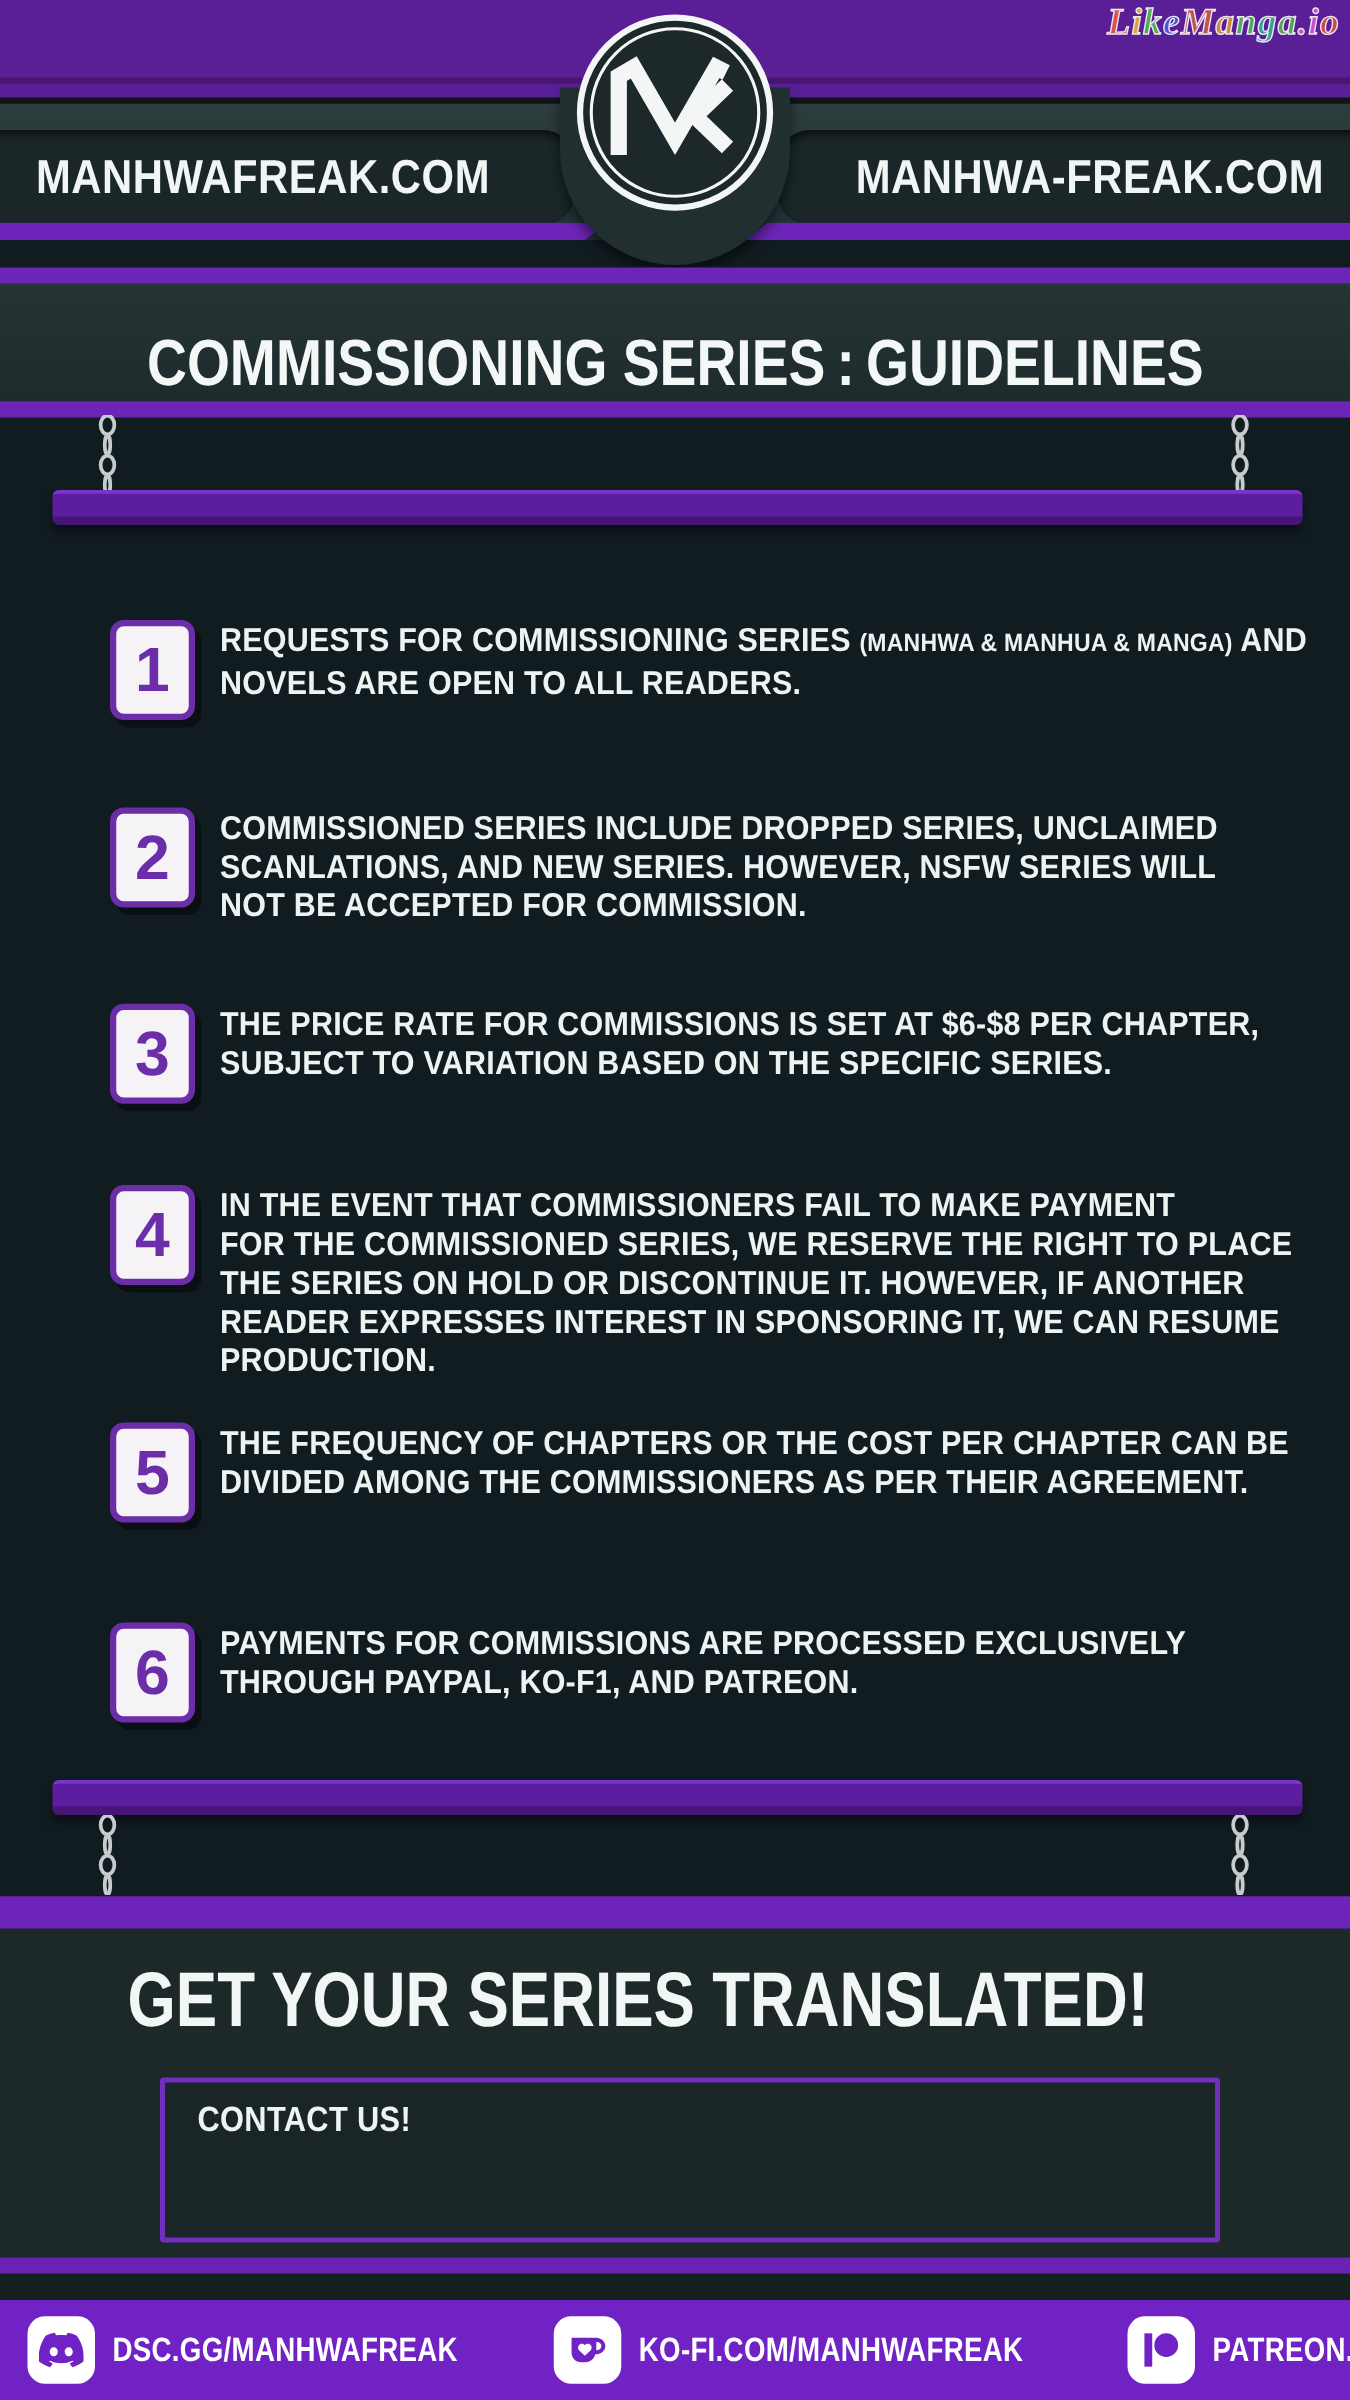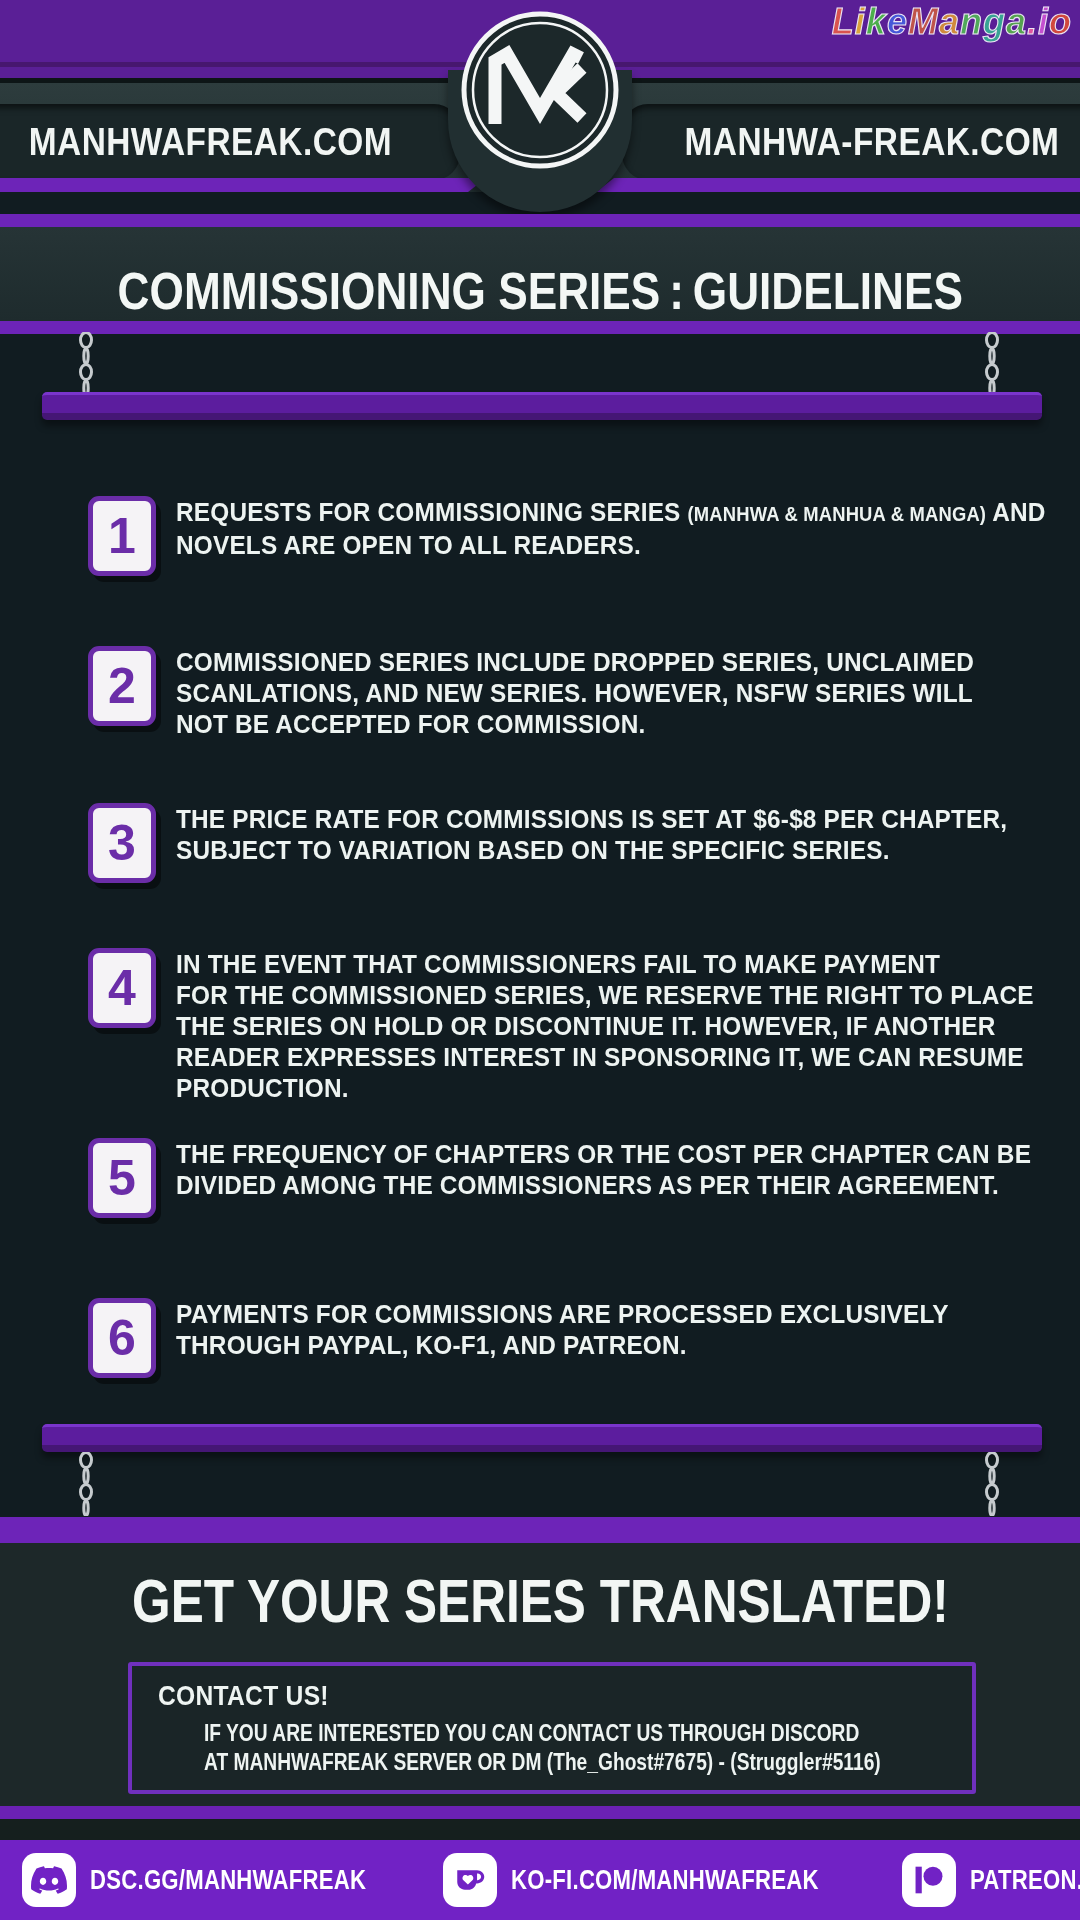--- a/index.html
+++ b/index.html
@@ -5,22 +5,22 @@
   html,body{margin:0;padding:0;background:#0b1418;}
   #page{
     position:relative;width:1080px;height:1920px;overflow:hidden;
     background:#111c21;font-family:"Liberation Sans",sans-serif;
     -webkit-font-smoothing:antialiased;
   }
   
   .top-purple{position:absolute;left:0;top:0;width:1080px;height:192px;background:#5a1f96;}
   .top-accent{position:absolute;left:0;top:62px;width:1080px;height:5px;background:#47176f;}
   .watermark{
-    position:absolute;right:8px;top:1px;font-family:Liberation Sans, sans-serif;
-    font-weight:bold;font-style:italic;font-size:36px;letter-spacing:1px;
+    position:absolute;right:8px;top:1px;font-family:Liberation Serif, serif;
+    font-weight:bold;font-style:italic;font-size:30px;letter-spacing:1px;
     -webkit-text-stroke:1.1px #ece6f5;white-space:nowrap;
   }
   .header-band{
     position:absolute;left:0;top:78px;width:1080px;height:114px;
     background:linear-gradient(#2d3c3d,#223032);border-top:5px solid #0d1516;box-sizing:border-box;
   }
   .header-inset{
     position:absolute;top:104px;height:76px;background:#1a2628;
     box-shadow:inset 0 4px 6px rgba(0,0,0,.55);
     display:flex;align-items:center;justify-content:center;
@@ -71,21 +71,21 @@
   }
   .rule-text{
     padding-top:1px;color:#edf3f1;font-weight:bold;font-size:26.5px;line-height:31px;
     letter-spacing:.2px;transform:scaleX(.92);transform-origin:left top;white-space:nowrap;
   }
   .sm{font-size:20px;}
   
   .bottom-stripe{position:absolute;left:0;top:1517px;width:1080px;height:26px;background:#6d24b8;}
   .cta-section{position:absolute;left:0;top:1543px;width:1080px;height:263px;background:#1d2829;}
   .cta-headline{
-    position:absolute;left:0;top:1565px;width:1080px;text-align:center;
+    position:absolute;left:0;top:1565px;width:1080px;
     color:#f2f6f4;font-weight:bold;font-size:62px;
   }
   .cta-headline>span{display:inline-block;transform:scaleX(.8);white-space:nowrap;}
   .contact-box{
     position:absolute;left:128px;top:1662px;width:814px;height:110px;
     border:4px solid #7030bd;border-radius:3px;background:#1a2527;
     box-sizing:content-box;padding:14px 0 0 26px;
   }
   .contact-title{color:#eef4f2;font-weight:bold;font-size:28px;letter-spacing:.3px;
     transform:scaleX(.88);transform-origin:left top;white-space:nowrap;}
@@ -230,24 +230,20 @@
       <use href="#chainlinks"></use>
     </svg>
 
   <div class="bottom-stripe"></div>
   <div class="cta-section"></div>
   <div class="cta-headline">
     <span>GET YOUR SERIES TRANSLATED!</span>
   </div>
   <div class="contact-box">
     <div class="contact-title">CONTACT US!</div>
-    <div class="contact-lines">
-      <div class="contact-line">IF YOU ARE INTERESTED YOU CAN CONTACT US THROUGH DISCORD</div>
-      <div class="contact-line">AT MANHWAFREAK SERVER OR DM (The_Ghost#7675) - (Struggler#5116)</div>
-    </div>
   </div>
 
   <div class="footer-stripe"></div>
   <div class="footer-gap"></div>
   <div class="footer-bar">
 
     <div class="social">
       <span class="social-icon">
         <svg width="36" height="36" viewBox="0 0 24 24" fill="#7122c5">
           <path d="M20.317 4.3698a19.7913 19.7913 0 00-4.8851-1.5152.0741.0741 0 00-.0785.0371c-.211.3753-.4447.8648-.6083 1.2495-1.8447-.2762-3.68-.2762-5.4868 0-.1636-.3933-.4058-.8742-.6177-1.2495a.077.077 0 00-.0785-.037 19.7363 19.7363 0 00-4.8852 1.515.0699.0699 0 00-.0321.0277C.5334 9.0458-.319 13.5799.0992 18.0578a.0824.0824 0 00.0312.0561c2.0528 1.5076 4.0413 2.4228 5.9929 3.0294a.0777.0777 0 00.0842-.0276c.4616-.6304.8731-1.2952 1.226-1.9942a.076.076 0 00-.0416-.1057c-.6528-.2476-1.2743-.5495-1.8722-.8923a.077.077 0 01-.0076-.1277c.1258-.0943.2517-.1923.3718-.2914a.0743.0743 0 01.0776-.0105c3.9278 1.7933 8.18 1.7933 12.0614 0a.0739.0739 0 01.0785.0095c.1202.099.246.1981.3728.2924a.077.077 0 01-.0066.1276 12.2986 12.2986 0 01-1.873.8914.0766.0766 0 00-.0407.1067c.3604.698.7719 1.3628 1.225 1.9932a.076.076 0 00.0842.0286c1.961-.6067 3.9495-1.5219 6.0023-3.0294a.077.077 0 00.0313-.0552c.5004-5.177-.8382-9.6739-3.5485-13.6604a.061.061 0 00-.0312-.0286zM8.02 15.3312c-1.1825 0-2.1569-1.0857-2.1569-2.419 0-1.3332.9555-2.4189 2.157-2.4189 1.2108 0 2.1757 1.0952 2.1568 2.419 0 1.3332-.9555 2.4189-2.1569 2.4189zm7.9748 0c-1.1825 0-2.1569-1.0857-2.1569-2.419 0-1.3332.9554-2.4189 2.1569-2.4189 1.2108 0 2.1757 1.0952 2.1568 2.419 0 1.3332-.946 2.4189-2.1568 2.4189z"></path>

